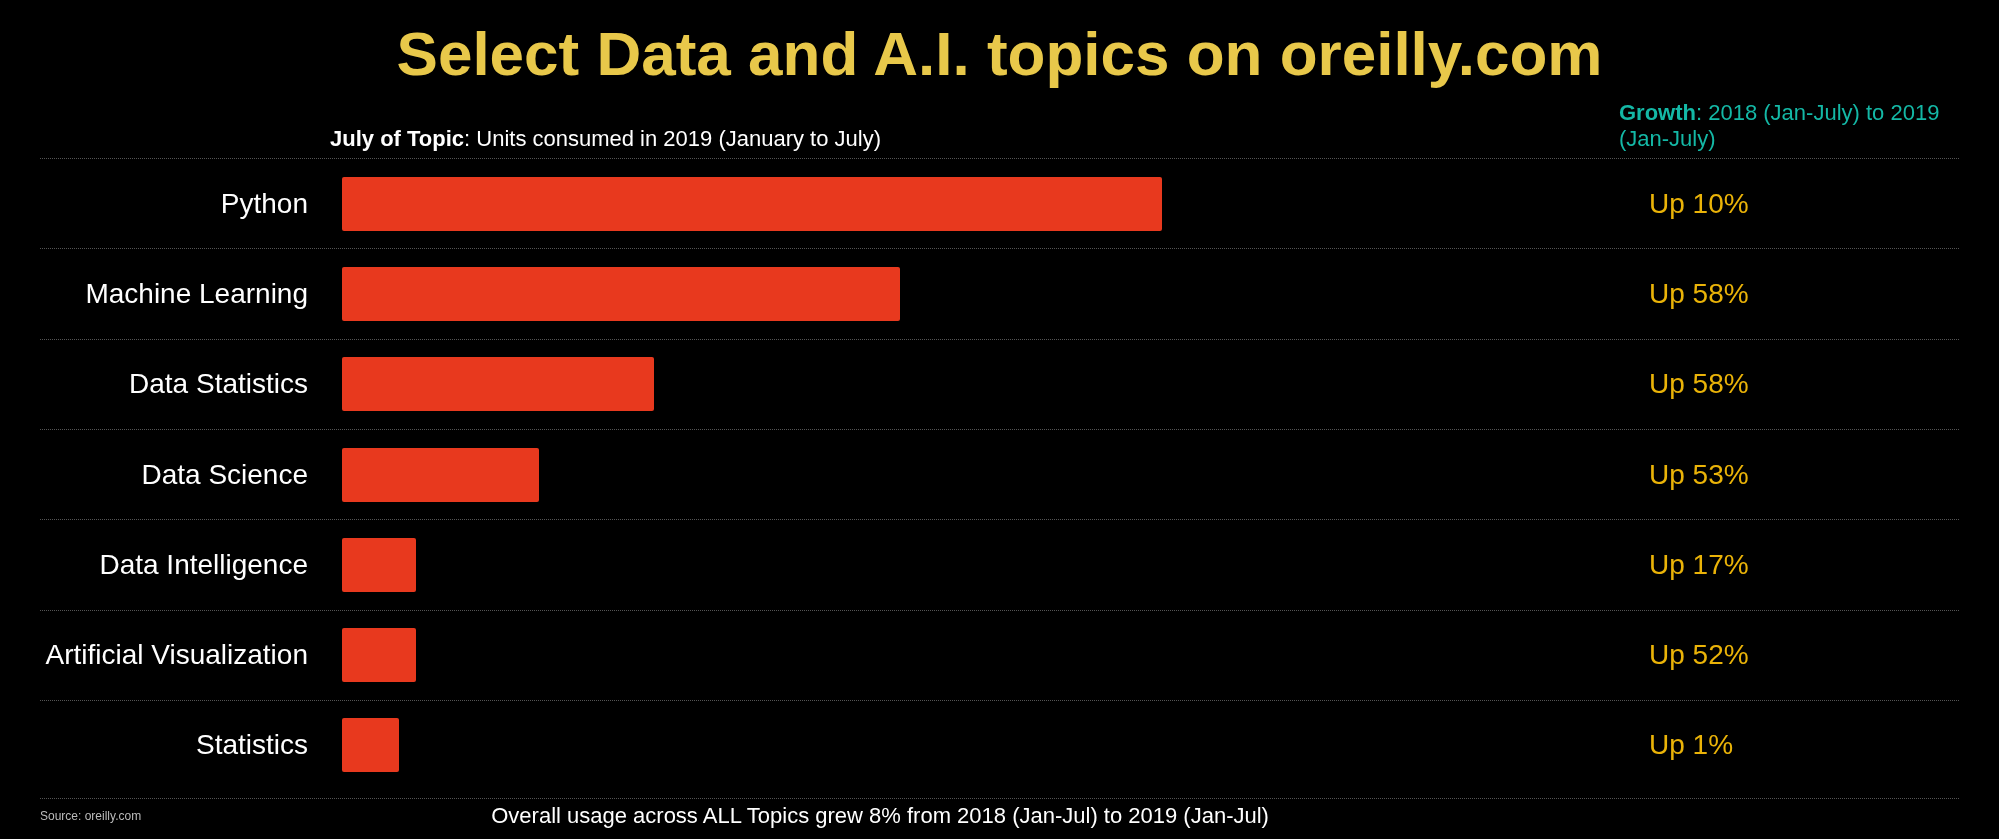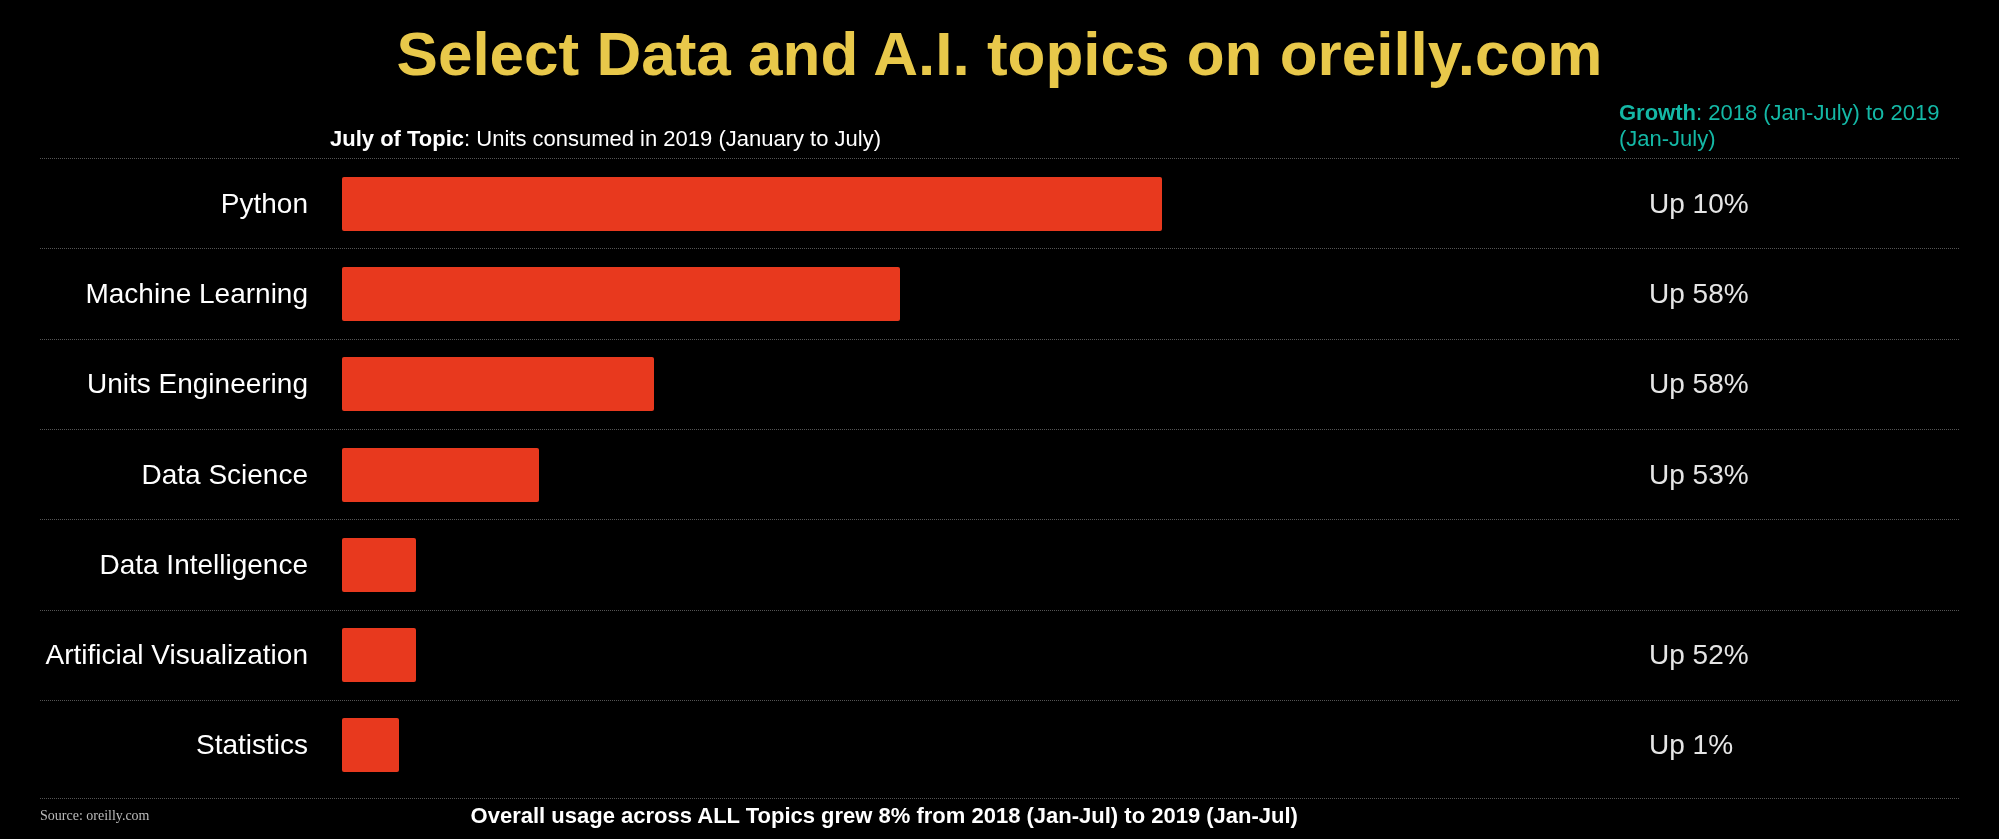--- a/index.html
+++ b/index.html
@@ -94,48 +94,46 @@
 
     .bar {
       height: 54px;
       background: #e8391e;
       border-radius: 2px;
     }
 
     .growth-label {
       width: 340px;
       font-size: 28px;
-      color: #e5e5e5;
+      color: #eab308;
       padding-left: 30px;
       flex-shrink: 0;
     }
 
     .footer {
       display: flex;
       width: 100%;
       justify-content: space-between;
       align-items: center;
       margin-top: 8px;
       padding-top: 4px;
       border-top: 1px dotted #555;
     }
 
     .footer-source {
-      font-size: 14px;
+      font-size: 12px;
       color: #bbb;
-      font-family: Liberation Serif, serif;
     }
 
     .footer-overall {
       font-size: 22px;
       color: #fff;
       text-align: center;
       flex: 1;
       padding: 0 40px;
-      font-weight: bold;
     }
   </style>
 </head>
 <body>
 
 <h1 class="title">Select Data and A.I. topics on oreilly.com</h1>
 
 <div class="chart-container">
   <div class="legend-row">
     <div class="legend-size">
@@ -155,38 +153,39 @@
       <div class="growth-label">Up 10%</div>
     </div>
       <div class="chart-row">
       <div class="row-label">Machine Learning</div>
       <div class="bar-area">
         <div class="bar" style="width:558px;"></div>
       </div>
       <div class="growth-label">Up 58%</div>
     </div>
       <div class="chart-row">
-      <div class="row-label">Units Engineering</div>
+      <div class="row-label">Data Statistics</div>
       <div class="bar-area">
         <div class="bar" style="width:312px;"></div>
       </div>
       <div class="growth-label">Up 58%</div>
     </div>
       <div class="chart-row">
       <div class="row-label">Data Science</div>
       <div class="bar-area">
         <div class="bar" style="width:197px;"></div>
       </div>
       <div class="growth-label">Up 53%</div>
     </div>
       <div class="chart-row">
       <div class="row-label">Data Intelligence</div>
       <div class="bar-area">
         <div class="bar" style="width:74px;"></div>
       </div>
+      <div class="growth-label">Up 17%</div>
     </div>
       <div class="chart-row">
       <div class="row-label">Artificial Visualization</div>
       <div class="bar-area">
         <div class="bar" style="width:74px;"></div>
       </div>
       <div class="growth-label">Up 52%</div>
     </div>
       <div class="chart-row">
       <div class="row-label">Statistics</div>

